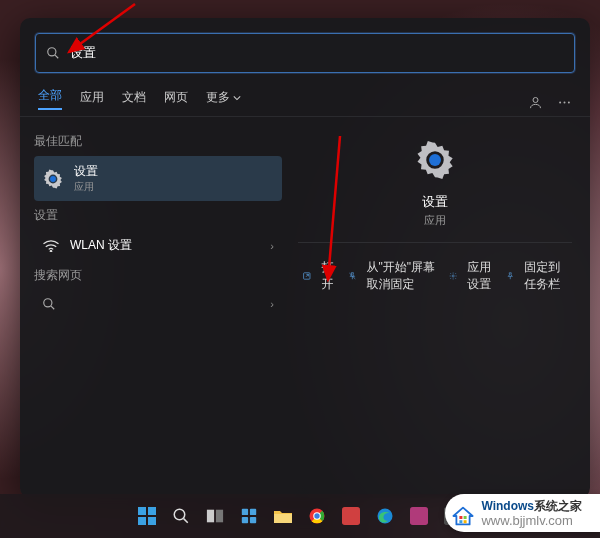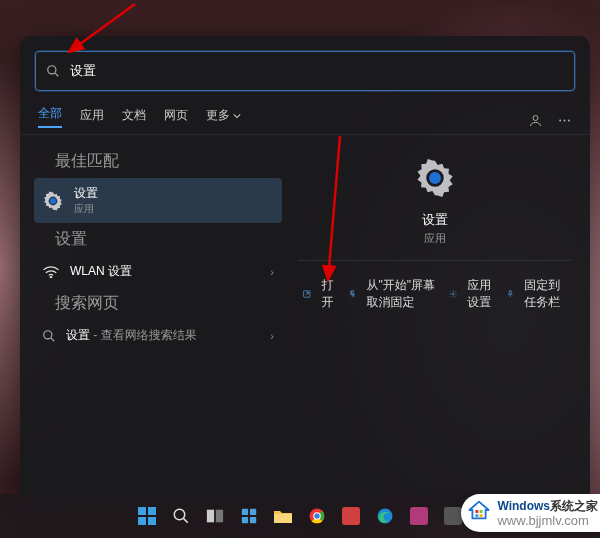--- a/index.html
+++ b/index.html
@@ -1,53 +1,53 @@
 <!DOCTYPE html>
 <html><head>
 <meta charset="utf-8">
 <style>
   html,body{margin:0;padding:0;width:600px;height:538px;background:#4a2a2a;font-family:"Segoe UI","Microsoft YaHei",sans-serif;overflow:hidden;position:relative}
   .wallpaper{position:absolute;inset:0;background:
     radial-gradient(ellipse 300px 400px at 85% 60%, rgba(245,200,210,.85), rgba(200,120,140,.3) 60%, transparent 80%),
     radial-gradient(ellipse 200px 300px at 0% 50%, rgba(230,170,180,.6), transparent 70%),
     radial-gradient(ellipse 400px 300px at 60% 100%, rgba(40,20,25,.9), transparent 70%),
     #3a1f22}
-  .search-panel{position:absolute;left:20px;top:36px;right:10px;height:480px;background:rgba(25,25,28,.96);border-radius:10px;box-shadow:0 10px 40px rgba(0,0,0,.6);padding:0;overflow:hidden}
+  .search-panel{position:absolute;left:20px;top:18px;right:10px;height:480px;background:rgba(25,25,28,.96);border-radius:10px;box-shadow:0 10px 40px rgba(0,0,0,.6);padding:0;overflow:hidden}
   .search-box{margin:15px 15px 0 15px;height:38px;background:#1a1a1d;border:1px solid #3a6fb0;border-radius:4px;display:flex;align-items:center;padding:0 10px;box-shadow:0 0 0 1px rgba(80,150,255,.2)}
   .search-box svg{width:14px;height:14px;color:#aaa;margin-right:8px}
   .search-box input{flex:1;background:none;border:none;outline:none;color:#fff;font-size:13px}
   .tabs{display:flex;align-items:flex-end;gap:18px;padding:10px 18px 6px 18px;font-size:12px;color:#ccc;border-bottom:1px solid #2a2a2e}
   .tab{padding:4px 0;cursor:pointer}
   .tab.active{color:#4da3ff;border-bottom:2px solid #4da3ff}
   .tab-more{display:flex;align-items:center;gap:3px}
   .tabs-right{margin-left:auto;display:flex;gap:14px;color:#aaa;align-items:center}
   .tabs-right svg{width:15px;height:15px}
   .body{display:flex;height:calc(100% - 100px)}
   .left-col{width:47%;padding:10px 6px 10px 14px;box-sizing:border-box}
   .right-col{flex:1;padding:22px 18px 10px 10px;box-sizing:border-box}
-  .group-label{font-size:16px;color:#999;margin:6px 4px 6px 21px}
+  .group-label{font-size:12px;color:#999;margin:6px 4px 6px 0}
   .result{display:flex;align-items:center;gap:10px;padding:7px 8px;border-radius:4px;cursor:pointer}
   .result.sel{background:#2a3a4a}
   .gear{width:22px;height:22px;display:flex;align-items:center;justify-content:center}
   .result .ttl{font-size:12px;color:#fff}
   .result .sub{font-size:10px;color:#999}
   .result .chev{margin-left:auto;color:#888;font-size:11px}
   .wifi-ico{width:18px;height:12px}
   .search-ico-sm{width:14px;height:14px;color:#aaa}
   .preview{display:flex;flex-direction:column;align-items:center;padding-bottom:14px;border-bottom:1px solid #2e2e32;margin-bottom:10px}
   .big-gear{width:42px;height:42px;margin-bottom:8px}
   .preview .ttl{color:#fff;font-size:13px;margin-top:4px}
   .preview .sub{color:#999;font-size:11px;margin-top:2px}
   .actions{display:flex;flex-direction:row;gap:2px}
   .action{display:flex;align-items:center;gap:10px;padding:6px 4px;font-size:12px;color:#ddd;cursor:pointer;border-radius:4px}
   .action svg{width:14px;height:14px;color:#5aa0e0}
   .taskbar{position:absolute;left:0;right:0;bottom:0;height:44px;background:rgba(30,25,28,.85);backdrop-filter:blur(6px);display:flex;align-items:center;justify-content:center;gap:8px}
   .tb-ico{width:26px;height:26px;border-radius:4px;display:flex;align-items:center;justify-content:center}
   .arrow-ann{position:absolute;pointer-events:none}
-  .wm{position:absolute;right:0;bottom:6px;display:flex;align-items:flex-start;gap:6px;background:#fff;padding:4px 2px 4px 6px;border-radius:20px 0 0 20px;font-size:12px;color:#0a4a8a;font-weight:600;box-shadow:0 2px 6px rgba(0,0,0,.3)}
+  .wm{position:absolute;right:0;bottom:6px;display:flex;align-items:flex-end;gap:6px;background:#fff;padding:4px 18px 4px 6px;border-radius:20px 0 0 20px;font-size:12px;color:#0a4a8a;font-weight:600;box-shadow:0 2px 6px rgba(0,0,0,.3)}
   .wm .house{width:24px;height:24px}
   .wm .sub{font-size:13px;color:#888;font-weight:400;display:block;margin-top:-2px}
 </style>
 </head>
 <body>
 
 <div class="wallpaper"></div>
 
 <div class="search-panel">
 
@@ -110,21 +110,20 @@
         <div class="ttl">WLAN 设置</div>
         <span class="chev">›</span>
       </div>
 
       <div class="group-label">搜索网页</div>
       <div class="result">
         <svg class="search-ico-sm" viewBox="0 0 24 24" fill="none" stroke="currentColor" stroke-width="2">
             <circle cx="10" cy="10" r="7"></circle>
             <line x1="21" y1="21" x2="15.5" y2="15.5"></line>
           </svg>
-        <div class="ttl"><span>设置</span><span style="color:#999"> - 查看网络搜索结果</span></div>
         <span class="chev">›</span>
       </div>
     </div>
 
     <div class="right-col">
       <div class="preview">
         <span class="big-gear">
           <svg viewBox="0 0 24 24" width="42" height="42">
               <circle cx="12" cy="12" r="3.4" fill="#1e6fd6"></circle>
               <path fill="#bfbfc3" d="M12 2.2l1.5 2.4 2.7-.8 1 2.6 2.8.3-.3 2.8 2.4 1.5-1.7 2.3 1.7 2.3-2.4 1.5.3 2.8-2.8.3-1 2.6-2.7-.8L12 21.8l-1.5-2.4-2.7.8-1-2.6-2.8-.3.3-2.8L2 13l1.7-2.3L2 8.4l2.4-1.5L4.1 4.1l2.8-.3 1-2.6 2.7.8L12 2.2zM12 7a5 5 0 100 10 5 5 0 000-10z"></path>

